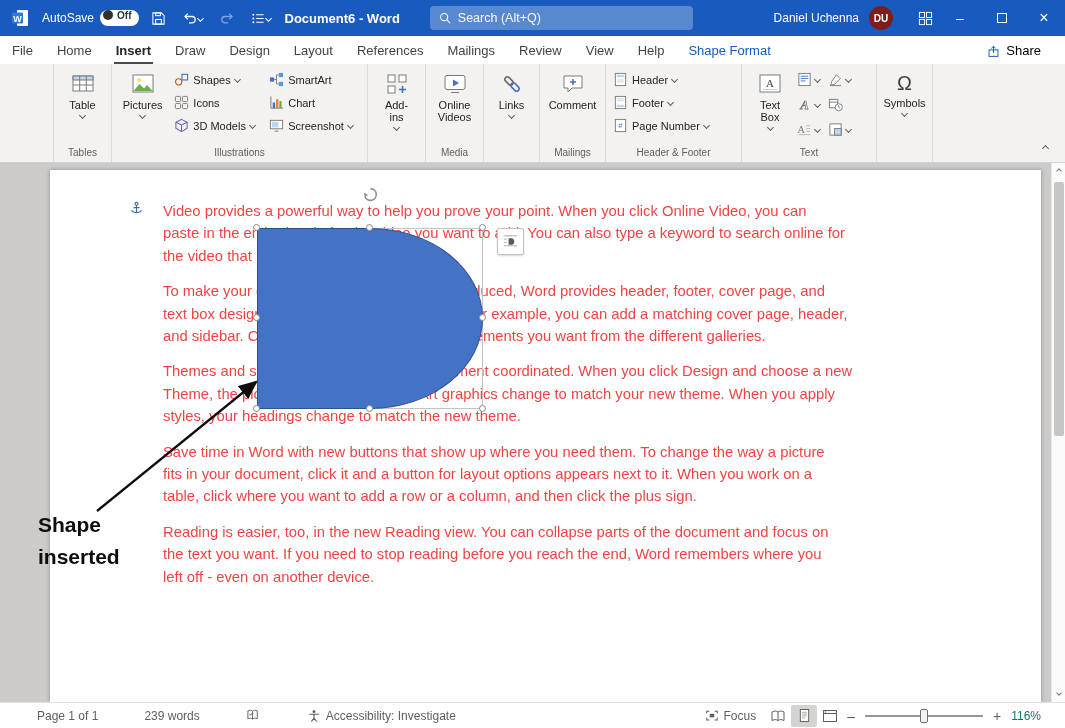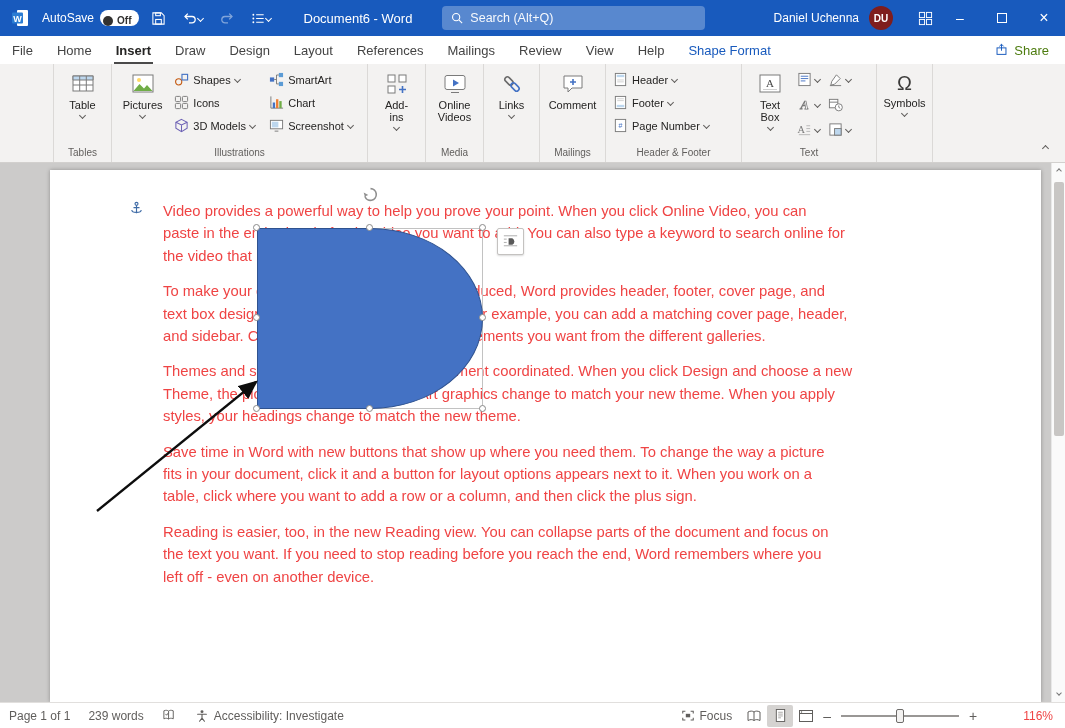--- a/index.html
+++ b/index.html
@@ -3,41 +3,41 @@
 <meta charset="utf-8">
 <style>
   * { box-sizing: border-box; margin: 0; padding: 0; }
   html,body { width:1065px; height:728px; overflow:hidden; font-family:"Liberation Sans", sans-serif; background:#fff; }
   body { position:relative; }
 
   
   .tb { height:36px; background:#185abd; display:flex; align-items:center; color:#fff; }
   .tb-logo { width:20px; height:20px; margin-left:10px; display:flex; align-items:center; justify-content:center; }
   .autosave { display:flex; align-items:center; gap:6px; margin-left:12px; font-size:12px; }
-  .toggle { background:#fff; border-radius:9px; height:16px; display:flex; align-items:flex-end; gap:4px; padding:0 7px 0 3px; color:#323130; font-size:10px; font-weight:bold; }
+  .toggle { background:#fff; border-radius:9px; height:16px; display:flex; align-items:flex-start; gap:4px; padding:0 7px 0 3px; color:#323130; font-size:10px; font-weight:bold; }
   .knob { width:10px; height:10px; border-radius:50%; background:#323130; }
   .tb-ico { width:28px; height:28px; display:flex; align-items:center; justify-content:center; margin-left:6px; border-radius:2px; }
   .tb-ico.dim { opacity:.45; }
-  .tb-title { margin-left:29px; font-size:13px; white-space:nowrap; }
+  .tb-title { margin-left:10px; font-size:13px; white-space:nowrap;font-weight:bold; }
   .search { width:263px; height:24px; background:rgba(255,255,255,.28); border-radius:4px; display:flex; align-items:center; gap:7px; padding:0 9px; margin-left:30px; }
   .search input { background:transparent; border:none; outline:none; color:#fff; font-size:12.5px; width:210px; font-family:"Liberation Sans",sans-serif; }
   .search input::placeholder { color:rgba(255,255,255,.95); }
   .tb-right { margin-left:auto; display:flex; align-items:center; height:100%; }
   .uname { font-size:12px; margin-right:10px; }
   .avatar { width:24px; height:24px; border-radius:50%; background:#7f1d1d; color:#fff; font-size:10px; font-weight:bold; display:flex; align-items:center; justify-content:center; margin-right:12px; }
   .winbtn { width:42px; height:36px; display:flex; align-items:center; justify-content:center; font-size:14px; }
   .maxbox { width:10px; height:10px; border:1.2px solid #fff; }
 
   
   .mb { height:28px; background:#fff; display:flex; align-items:center; font-size:13px; color:#444; }
   .tab { padding:0 12px; height:100%; display:flex; align-items:center; position:relative; white-space:nowrap; }
   .tab.active { color:#252423; font-weight:600; }
   .tab.active::after { content:""; position:absolute; left:10px; right:10px; bottom:0; height:2.5px; background:#4a4a4a; }
   .tab.ctx { color:#185abd; }
-  .share { margin-left:auto; margin-right:16px; color:#4d7c0f; display:flex; align-items:flex-start; gap:6px; }
+  .share { margin-left:auto; margin-right:24px; color:#000000; display:flex; align-items:flex-end; gap:6px; }
 
   
   .rb { height:99px; background:#f3f2f1; border-bottom:1px solid #d2d0ce; display:flex; position:relative; }
   .grp { display:flex; flex-direction:column; border-right:1px solid #dbd9d7; padding:2px 3px 0; }
   .gc { flex:1; display:flex; align-items:flex-start; }
   .gl { height:17px; font-size:10px; color:#605e5c; text-align:center; line-height:15px; }
   .bl { display:flex; flex-direction:column; align-items:center; gap:2px; padding-top:5px; font-size:11px; color:#252423; text-align:center; }
   .bl .lbl { line-height:12px; }
   .col { display:flex; flex-direction:column; margin-top:2px; }
   .bs { display:flex; align-items:center; gap:4px; font-size:11px; color:#252423; height:23px; padding:0 4px; white-space:nowrap; }
@@ -64,30 +64,30 @@
   .ann-text { position:absolute; left:38px; top:346px; font-size:21px; font-weight:bold; color:#0d0d0d; line-height:32px; z-index:6; }
 
   
   .vs { position:absolute; right:0; top:0; bottom:0; width:14px; background:#fafafa; border-left:1px solid #e8e8e8; }
   .vs-btn { position:absolute; left:0; width:14px; height:15px; display:flex; align-items:center; justify-content:center; }
   .vs-thumb { position:absolute; left:2px; top:19px; width:10px; height:254px; background:#c8c6c4; border-radius:2px; }
   .chev.g { border-color:#767676; width:4px; height:4px; }
 
   
   .sb { position:absolute; bottom:0; left:0; right:0; height:26px; background:#fff; border-top:1px solid #e1dfdd; display:flex; align-items:center; font-size:12px; color:#605e5c; }
-  .sb-item { display:flex; align-items:center; gap:5px; padding:0 9px; height:100%; }
+  .sb-item { display:flex; align-items:center; gap:5px; padding:0 9px; height:100%;margin-left:28px; }
   .sb-right { margin-left:auto; display:flex; align-items:center; height:100%; }
   .viewico { width:26px; height:22px; display:flex; align-items:center; justify-content:center; border-radius:2px; }
   .viewico.active { background:#d5d3d1; }
   .ztrack { position:relative; width:118px; height:14px; margin:0 6px; }
   .ztrack .rail { position:absolute; top:6px; left:0; right:0; height:2px; background:#999795; }
   .ztrack .notch { position:absolute; top:3px; left:58px; width:1.5px; height:8px; background:#999795; }
   .ztrack .zthumb { position:absolute; top:0; left:55px; width:8px; height:14px; background:#f3f2f1; border:1px solid #6e6c6a; border-radius:2px; }
   .zoombtn { font-size:14px; padding:0 4px; }
-  .zpct { padding:0 12px 0 6px; color:#ef4444;margin-left:36px; }
+  .zpct { padding:0 24px 0 6px; color:#0f766e; }
 </style>
 </head>
 <body>
 
 <div class="tb">
   <div class="tb-logo">
     <svg width="18" height="18" viewBox="0 0 18 18">
       <rect x="6" y="1" width="11" height="16" fill="#fff" rx="1"></rect>
       <rect x="1" y="3.5" width="11" height="11" fill="#2b7cd3" rx="1"></rect>
       <text x="6.5" y="12.5" font-size="9" font-weight="bold" fill="#fff" text-anchor="middle" font-family="Liberation Sans, sans-serif">W</text>
@@ -512,20 +512,24 @@
   </div>
 
   <svg class="ann-arrow" width="180" height="150" viewBox="0 0 180 150">
     <defs>
       <marker id="ah" markerWidth="10" markerHeight="9" refX="7" refY="3.5" orient="auto">
         <path d="M0 0 L8 3.5 L0 7 z" fill="#0d0d0d"></path>
       </marker>
     </defs>
     <line x1="7" y1="138" x2="166" y2="9" stroke="#0d0d0d" stroke-width="2.4" marker-end="url(#ah)"></line>
   </svg>
+  <div class="ann-text">
+    <div>Shape</div>
+    <div>inserted</div>
+  </div>
 
   <div class="vs">
     <div class="vs-btn" style="top:0">
       <span class="chev g up"></span>
     </div>
     <div class="vs-thumb"></div>
     <div class="vs-btn" style="bottom:0">
       <span class="chev g" style="margin-top:-3px"></span>
     </div>
   </div>

